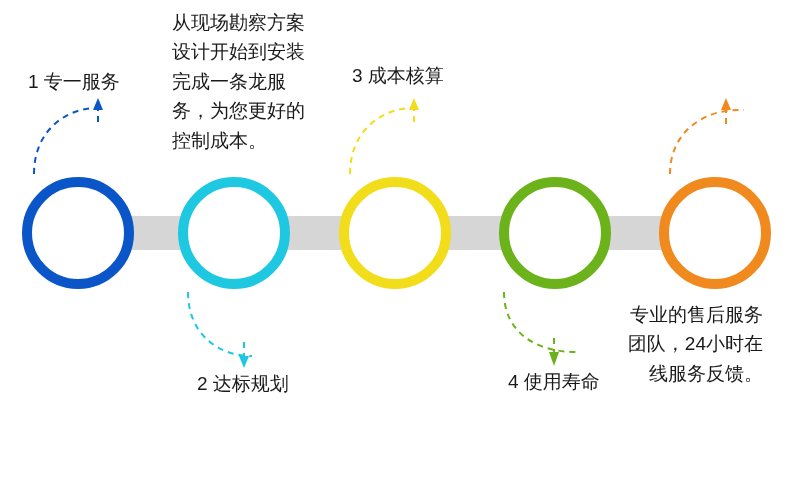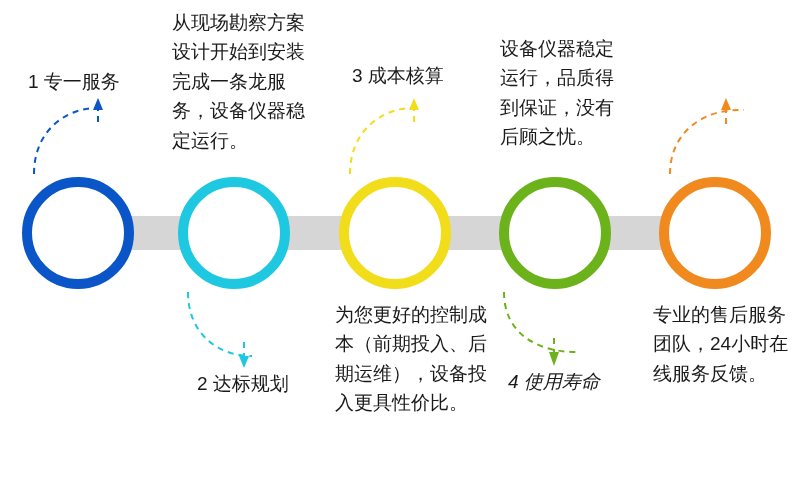--- a/index.html
+++ b/index.html
@@ -97,24 +97,22 @@
   </svg>
 
   <svg class="arrow-svg" style="left:664px; top:96px;" width="115" height="80" viewBox="0 0 115 80">
     <path d="M6,78 C6,36 40,12 80,14" fill="none" stroke="#f08a1e" stroke-width="2" stroke-dasharray="6,5"></path>
     <path d="M62,28 L62,12" stroke="#f08a1e" stroke-width="2" stroke-dasharray="6,5" fill="none"></path>
     <polygon points="62,2 57,14 67,14" fill="#f08a1e"></polygon>
   </svg>
 
   <div class="step-label" style="left:28px; top:68px;text-align:right;">1 专一服务</div>
 
-  <div class="desc" style="left:172px; top:8px; width:145px;">从现场勘察方案设计开始到安装完成一条龙服务，设备仪器稳定运行。</div>
+  <div class="desc" style="left:172px; top:8px; width:145px;">从现场勘察方案设计开始到安装完成一条龙服务，为您更好的控制成本。</div>
   <div class="step-label" style="left:188px; top:370px;margin-left:9px;">2 达标规划</div>
 
   <div class="step-label" style="left:352px; top:62px;text-align:right;">3 成本核算</div>
-  <div class="desc" style="left:335px; top:300px; width:152px;">为您更好的控制成本（前期投入、后期运维），设备投入更具性价比。</div>
 
-  <div class="desc" style="left:500px; top:34px; width:130px;">设备仪器稳定运行，品质得到保证，没有后顾之忧。</div>
-  <div class="step-label" style="left:508px; top:368px;font-style:italic;">4 使用寿命</div>
+  <div class="step-label" style="left:508px; top:368px;">4 使用寿命</div>
 
-  <div class="desc" style="left:653px; top:300px; width:148px;">专业的售后服务团队，24小时在线服务反馈。</div>
+  <div class="desc" style="left:615px; top:300px; width:148px;text-align:right;">专业的售后服务团队，24小时在线服务反馈。</div>
 
 </div>
 
 </body></html>

